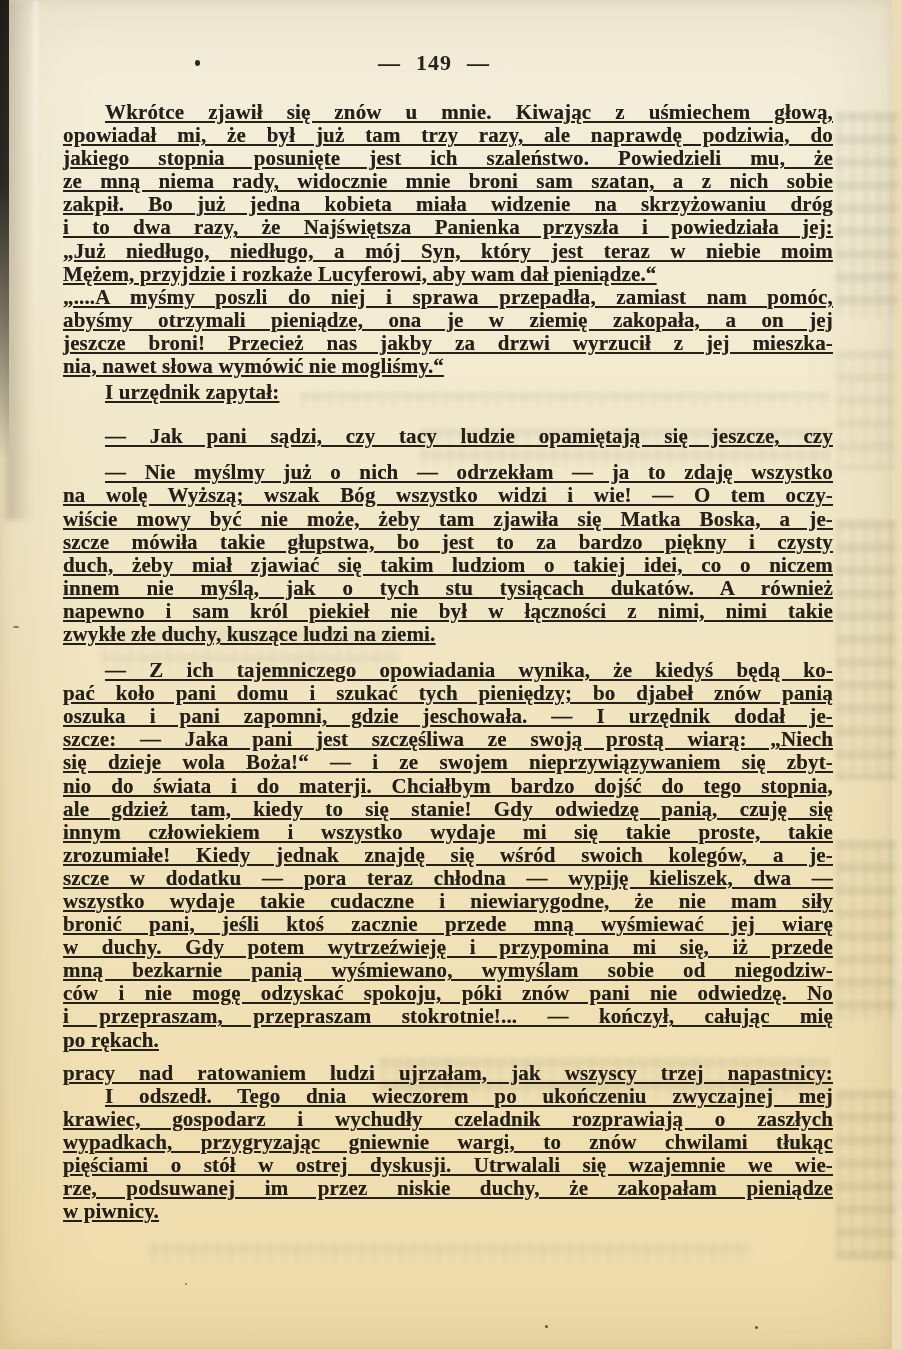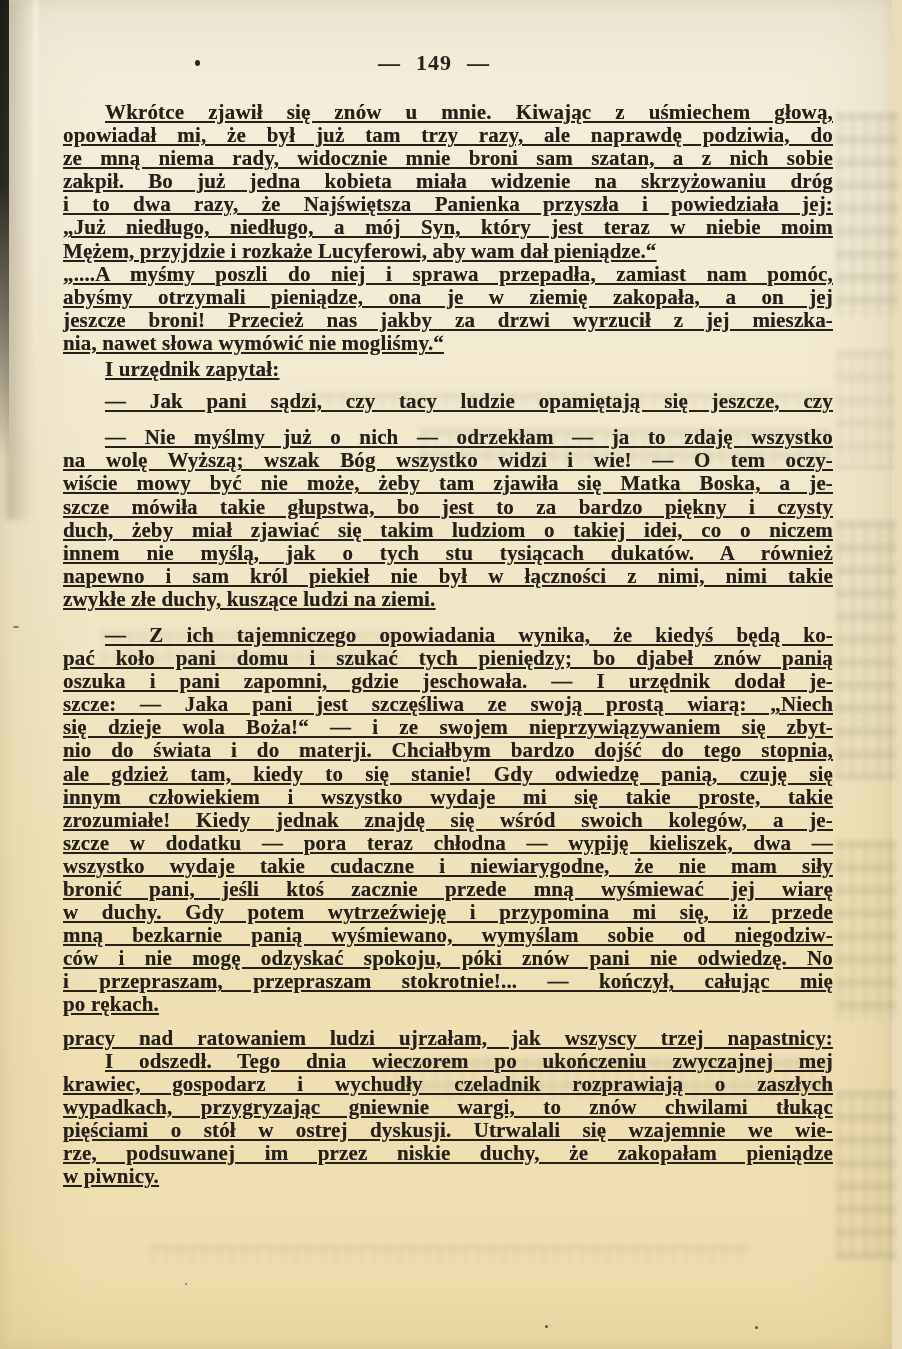--- a/index.html
+++ b/index.html
@@ -44,21 +44,21 @@
   
   .text-block {
     position: absolute; left: 63px; top: 101px; width: 770px;
     color: #262019;
     font-size: 21px; font-weight: 600; line-height: 23.1px;
     letter-spacing: 0.15px;
     text-shadow: 0 0 0.5px rgba(38,32,25,0.55);
   }
   .para { margin: 0; text-decoration: underline; }
   .para:nth-child(3) { margin-top: 3px; }
-  .para:nth-child(4) { margin-top: 9px; }
+  .para:nth-child(4) { margin-top: 21px; }
   .para:nth-child(5) { margin-top: 13px; }
   .para:nth-child(6) { margin-top: 13px; }
   .para:nth-child(7) { margin-top: 10px; }
   .line {
     text-align: justify;
     text-align-last: justify;
     text-justify: inter-word;
     height: 23.1px;
   }
   .line.last { text-align-last: left; }
@@ -118,20 +118,21 @@
   <div class="speck s5"></div>
 
   <div class="header">
     <span class="dash">—</span><span>149</span><span class="dash">—</span>
   </div>
 
   <div class="text-block">
       <div class="para">
         <div class="line first-indent">Wkrótce zjawił się znów u mnie. Kiwając z uśmiechem głową,</div>
         <div class="line">opowiadał mi, że był już tam trzy razy, ale naprawdę podziwia, do</div>
+        <div class="line">jakiego stopnia posunięte jest ich szaleństwo. Powiedzieli mu, że</div>
         <div class="line">ze mną niema rady, widocznie mnie broni sam szatan, a z nich sobie</div>
         <div class="line">zakpił. Bo już jedna kobieta miała widzenie na skrzyżowaniu dróg</div>
         <div class="line">i to dwa razy, że Najświętsza Panienka przyszła i powiedziała jej:</div>
         <div class="line">„Już niedługo, niedługo, a mój Syn, który jest teraz w niebie moim</div>
         <div class="line last">Mężem, przyjdzie i rozkaże Lucyferowi, aby wam dał pieniądze.“</div>
       </div>
       <div class="para">
         <div class="line">„....A myśmy poszli do niej i sprawa przepadła, zamiast nam pomóc,</div>
         <div class="line">abyśmy otrzymali pieniądze, ona je w ziemię zakopała, a on jej</div>
         <div class="line">jeszcze broni! Przecież nas jakby za drzwi wyrzucił z jej mieszka-</div>

